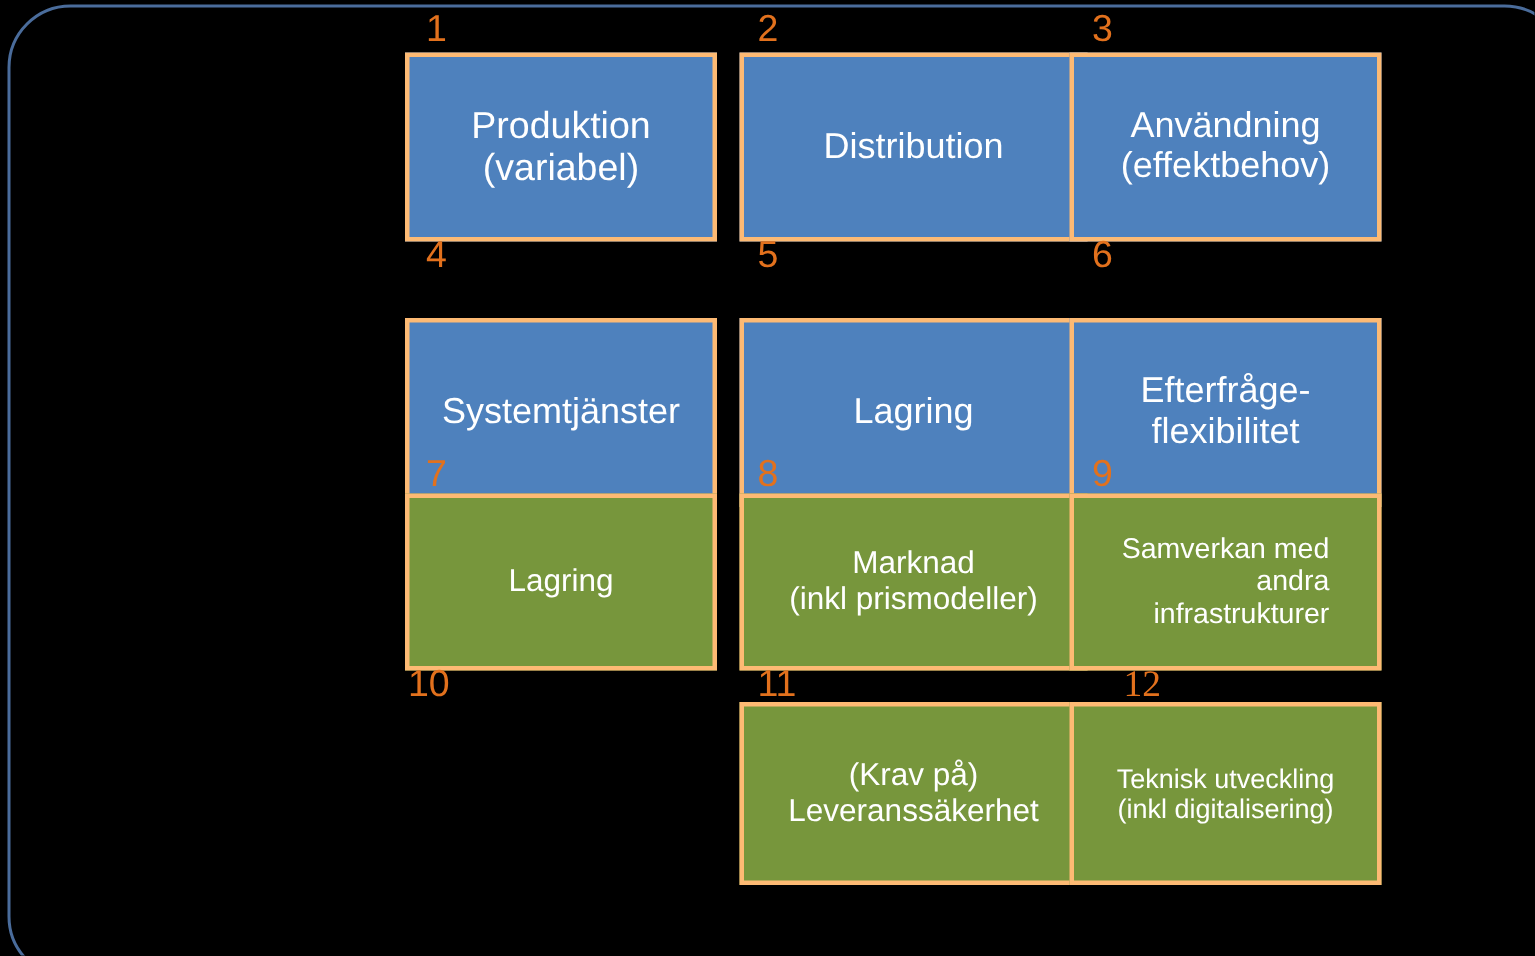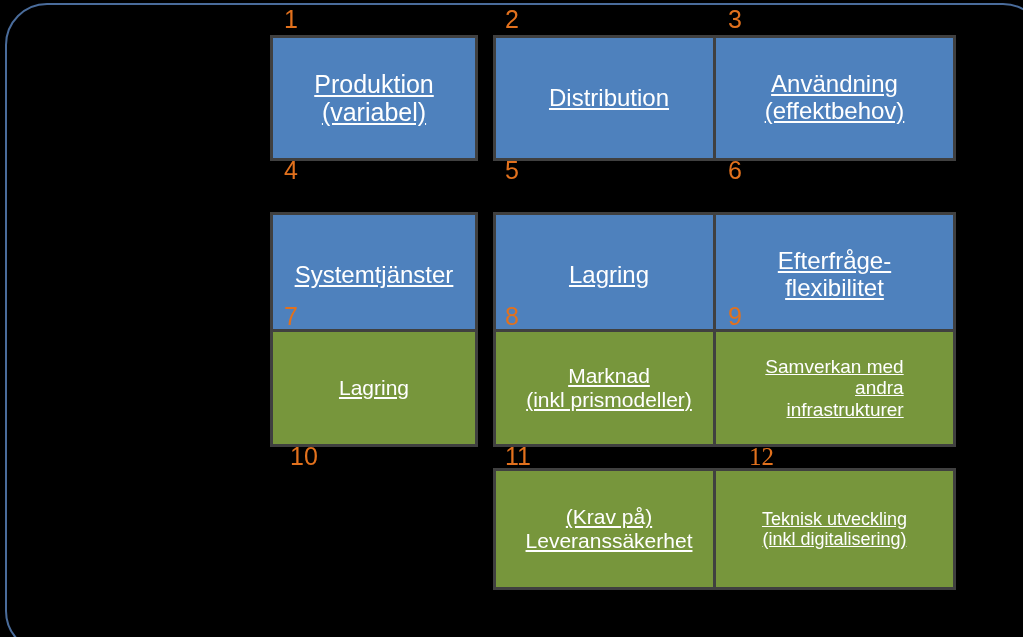--- a/index.html
+++ b/index.html
@@ -38,38 +38,37 @@
     position: absolute;
     left: 270px;
     top: 35px;
     width: 651px;
     height: 556px;
   }
 
   .cell {
     position: absolute;
     box-sizing: border-box;
-    border: 3px solid #404040;
+    border: 3px solid #fdba74;
     display: flex;
     align-items: center;
     justify-content: center;
     text-align: center;
     color: #ffffff;
     line-height: 1.12;
     padding: 2px 20px;
     white-space: pre-line;
-    text-decoration: underline;
   }
   .cell.blue  { background: #4e81bd; }
   .cell.green { background: #77963c; }
 
   
   .c1 { left: 0px;   width: 208px; }
   .c2 { left: 223px; width: 232px; }
-  .c3 { left: 443px; width: 243px; }
+  .c3 { left: 443px; width: 208px; }
 
   
   .r1 { top: 0px;   height: 126px; }
   .r2 { top: 148px; height: 126px; margin-top: 29px; }
   .r3 { top: 294px; height: 118px; }
   .r4 { top: 433px; height: 122px; }
 
   
   .fs-xl { font-size: 25px; }
   .fs-lg { font-size: 24px; }
@@ -122,18 +121,18 @@
     <span class="num" style="left:458px;  top:-28px;">3</span>
 
     <span class="num" style="left:14px;   top:123px;">4</span>
     <span class="num" style="left:235px;  top:123px;">5</span>
     <span class="num" style="left:458px;  top:123px;">6</span>
 
     <span class="num" style="left:14px;   top:269px;">7</span>
     <span class="num" style="left:235px;  top:269px;">8</span>
     <span class="num" style="left:458px;  top:269px;">9</span>
 
-    <span class="num" style="left:20px;   top:409px;">10</span>
+    <span class="num" style="left:2px;   top:409px;">10</span>
     <span class="num" style="left:235px;  top:409px;">11</span>
     <span class="num" style="left:479px;  top:409px;font-family:Liberation Serif, serif;">12</span>
 
   </div>
 </div>
 
 </body></html>

